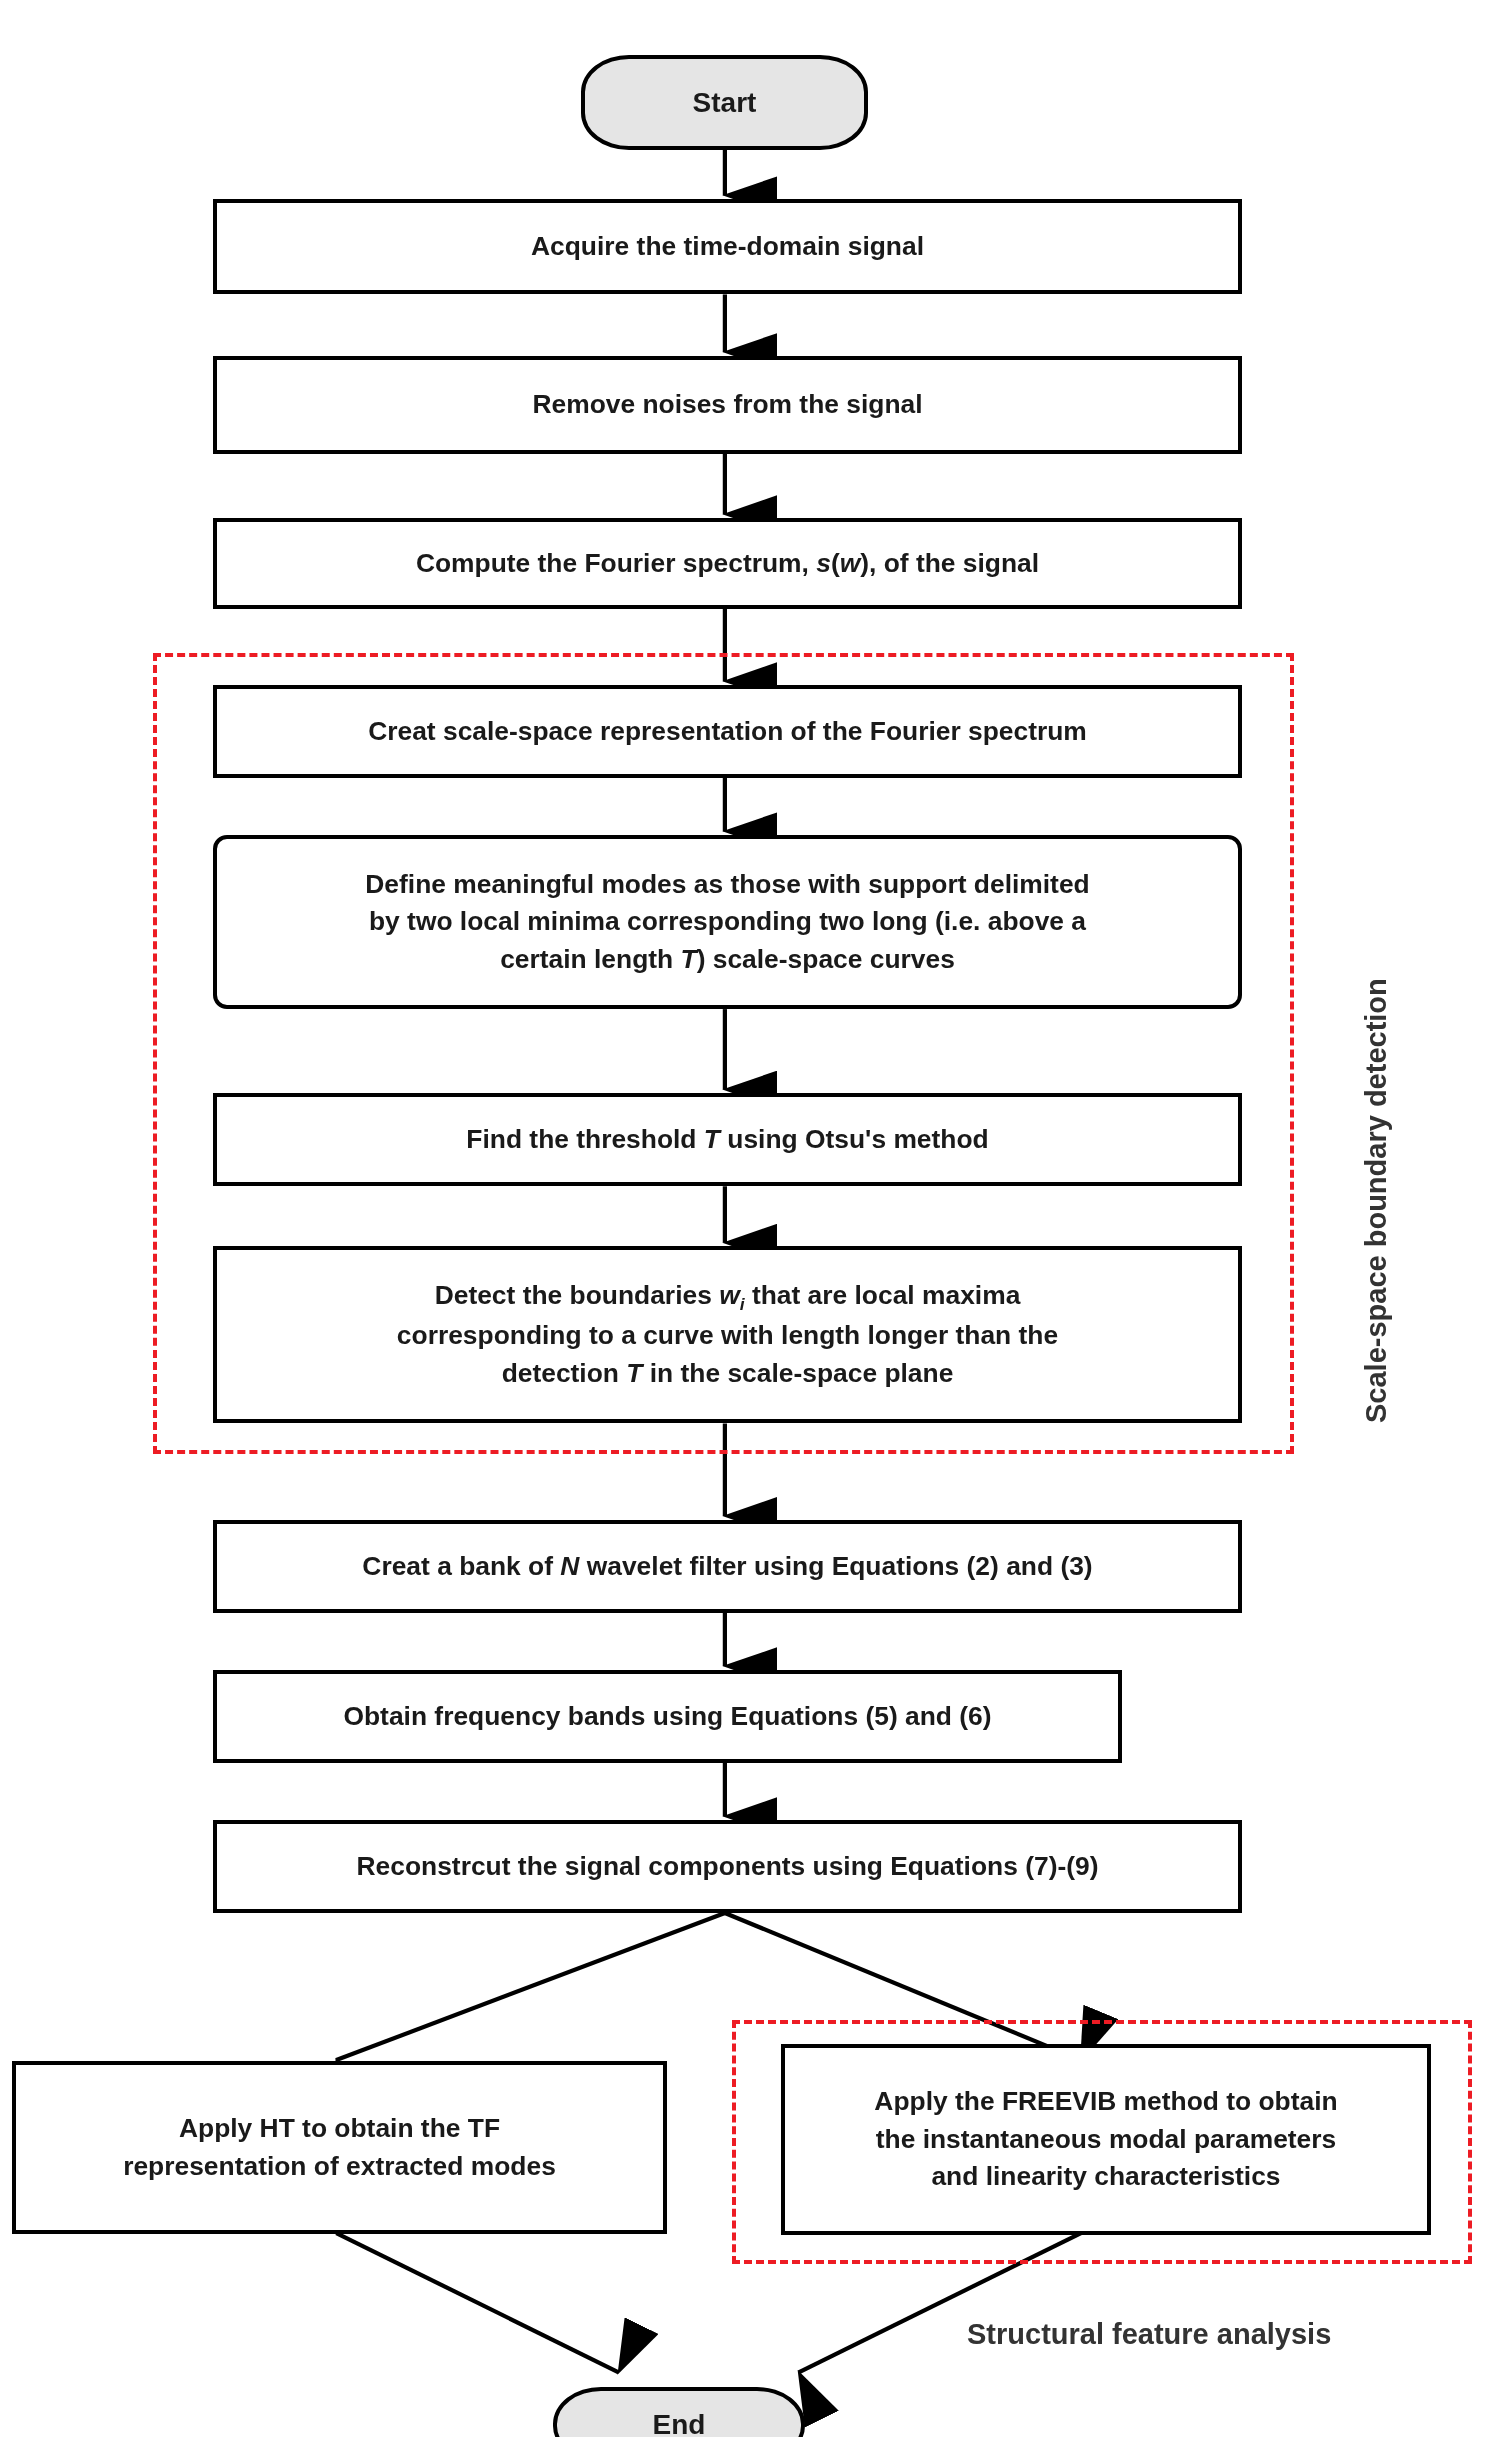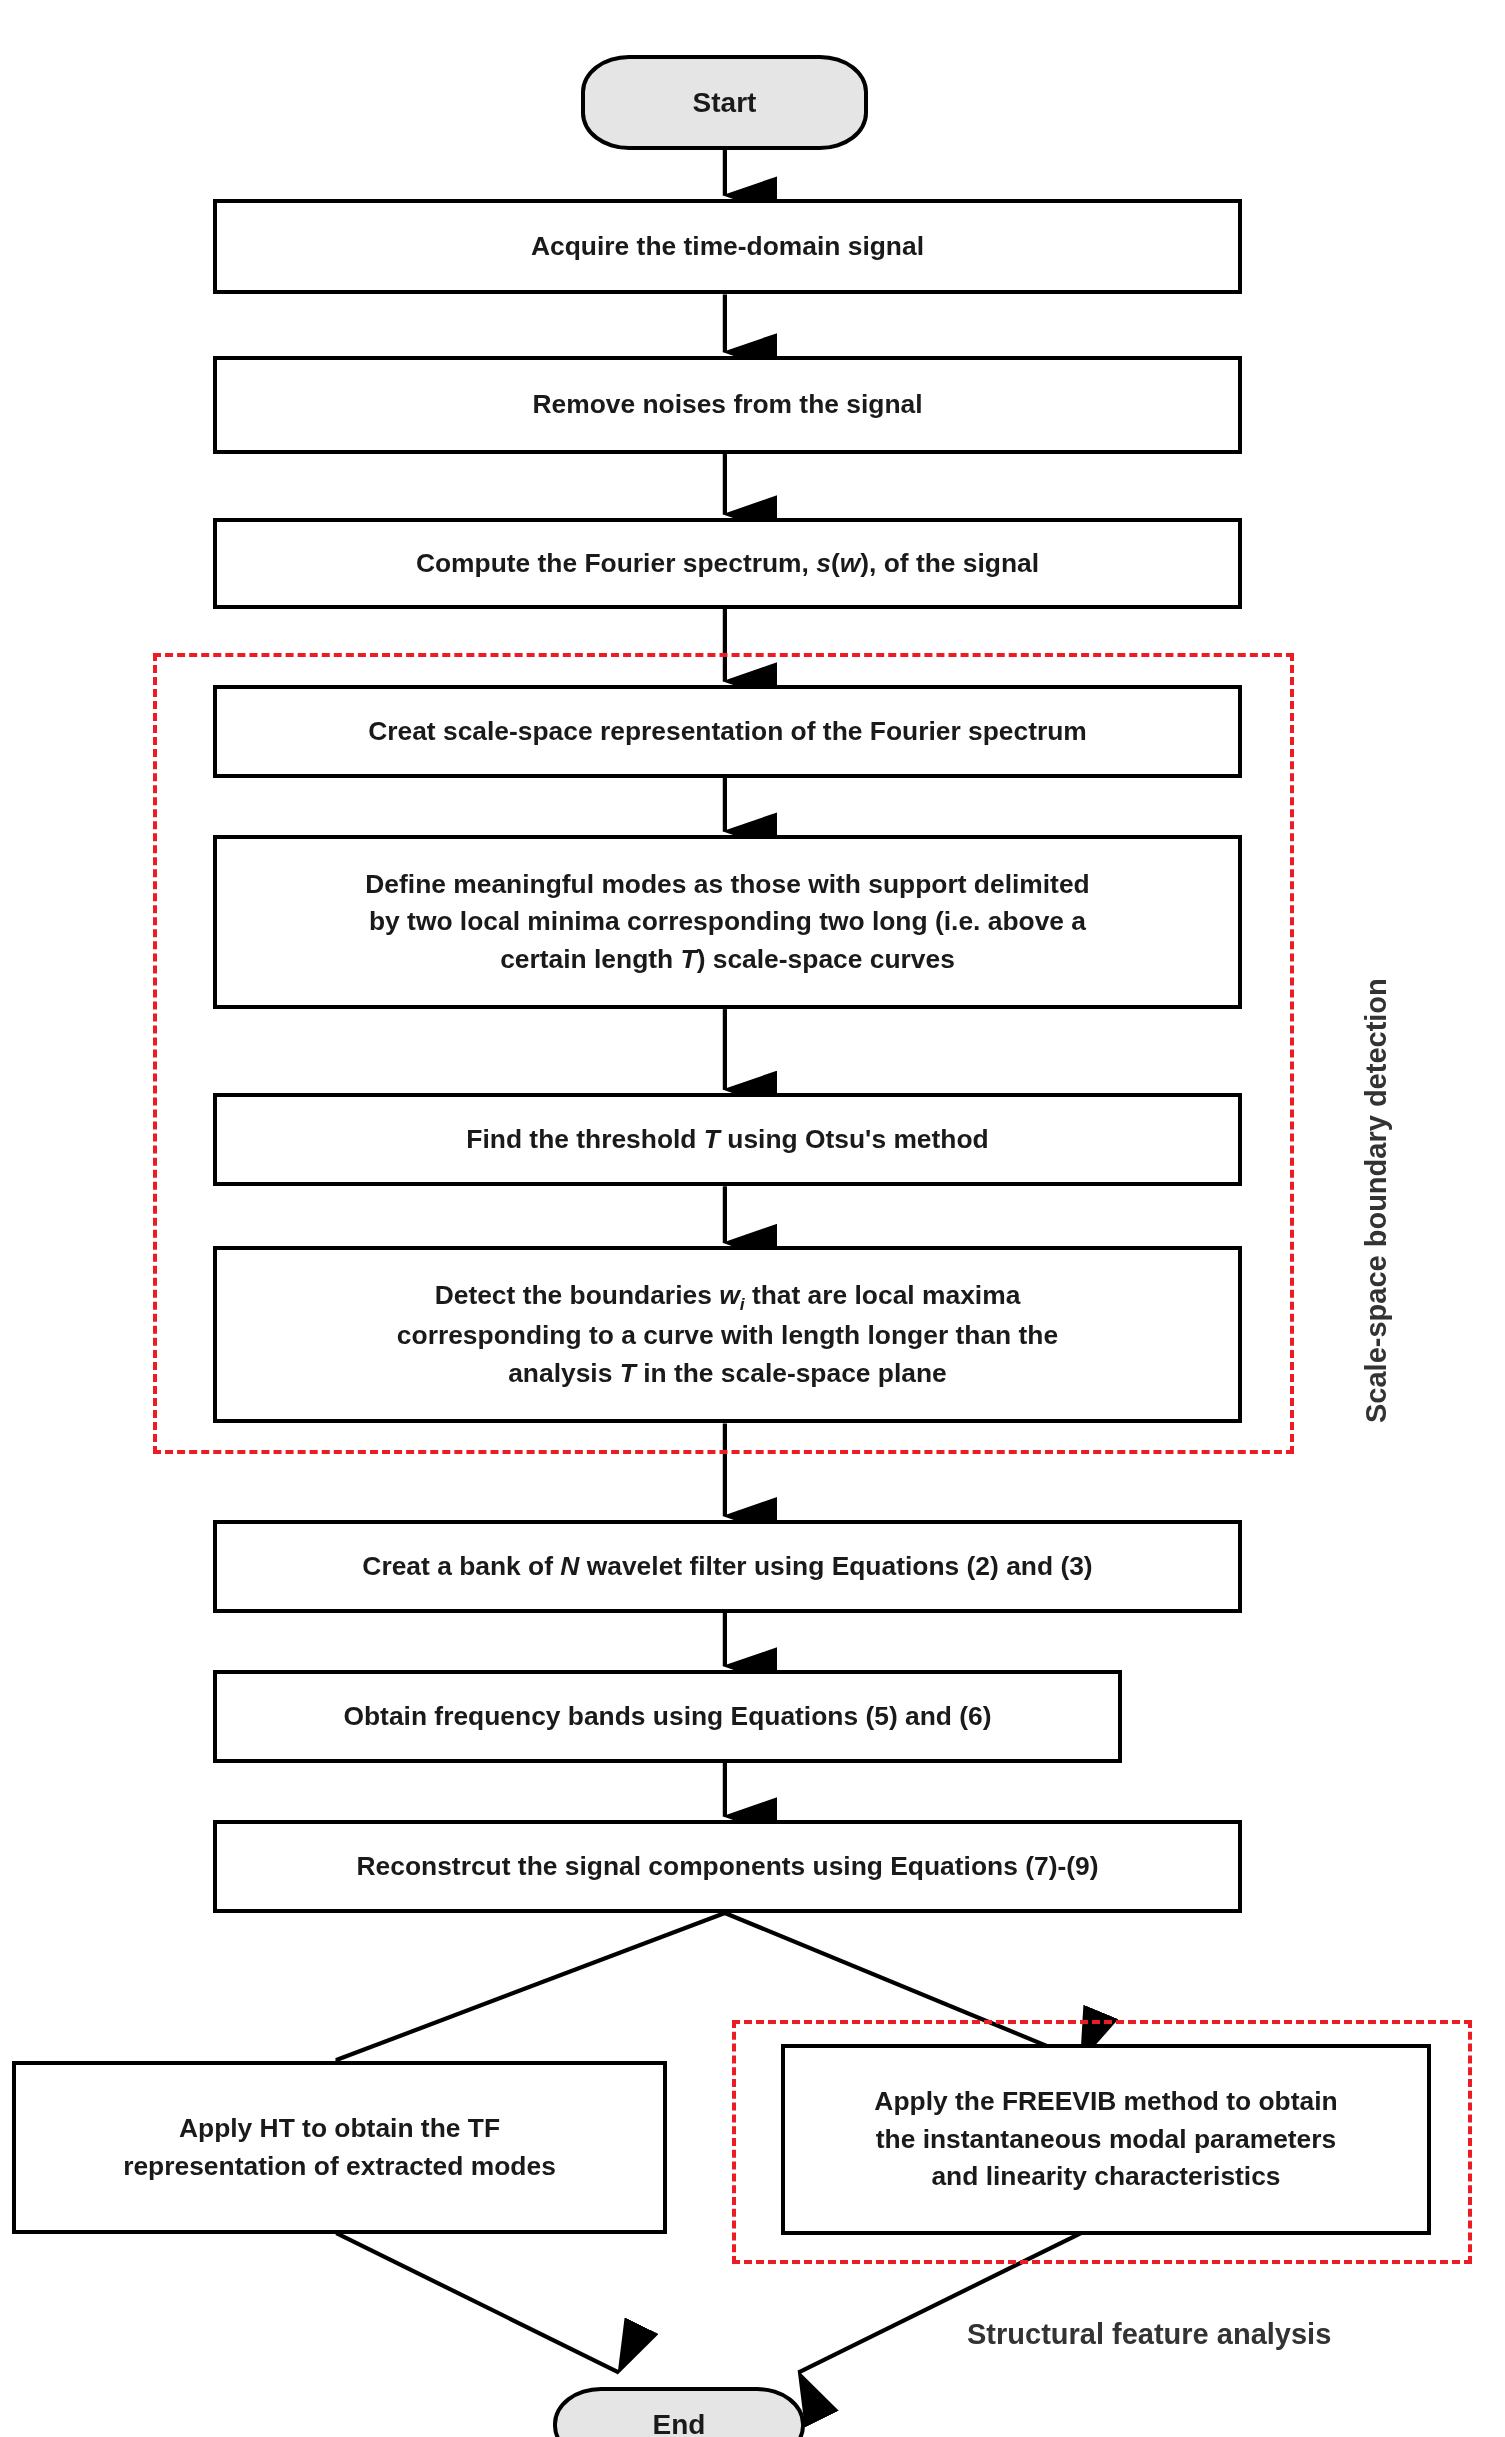--- a/index.html
+++ b/index.html
@@ -135,38 +135,38 @@
   <div class="node" style="left:213px; top:518px; width:1029px; height:91px;">
     <span>
       <span>Compute the Fourier spectrum, </span><span class="ital">s</span><span>(</span><span class="ital">w</span><span>)</span><span>, of the signal</span>
     </span>
   </div>
 
   <div class="node" style="left:213px; top:685px; width:1029px; height:93px;">
     <span>Creat scale-space representation of the Fourier spectrum</span>
   </div>
 
-  <div class="node" style="left:213px; top:835px; width:1029px; height:174px;">
+  <div class="node" style="left:213px; top:835px; width:1029px; height:174px;border-radius:14px;">
     <span>
       <span class="nowrapline">Define meaningful modes as those with support delimited</span>
       <span class="nowrapline">by two local minima corresponding two long (i.e. above a</span>
       <span class="nowrapline"><span>certain length </span><span class="ital">T</span><span>) scale-space curves</span></span>
     </span>
   </div>
 
   <div class="node" style="left:213px; top:1093px; width:1029px; height:93px;">
     <span><span>Find the threshold </span><span class="ital">T</span><span> using Otsu's method</span>
     </span>
   </div>
 
   <div class="node" style="left:213px; top:1246px; width:1029px; height:177px;">
     <span>
       <span class="nowrapline"><span>Detect the boundaries </span><span class="ital">w</span><span class="sub">i</span><span> that are local maxima</span></span>
       <span class="nowrapline">corresponding to a curve with length longer than the</span>
-      <span class="nowrapline"><span>analysis </span><span class="ital">T</span><span> in the scale-space plane</span></span>
+      <span class="nowrapline"><span>detection </span><span class="ital">T</span><span> in the scale-space plane</span></span>
     </span>
   </div>
 
   <div class="node" style="left:213px; top:1520px; width:1029px; height:93px;">
     <span><span>Creat a bank of </span><span class="ital">N</span><span> wavelet filter using Equations (2) and (3)</span>
     </span>
   </div>
 
   <div class="node" style="left:213px; top:1670px; width:909px; height:93px;">
     <span>Obtain frequency bands using Equations (5) and (6)</span>

